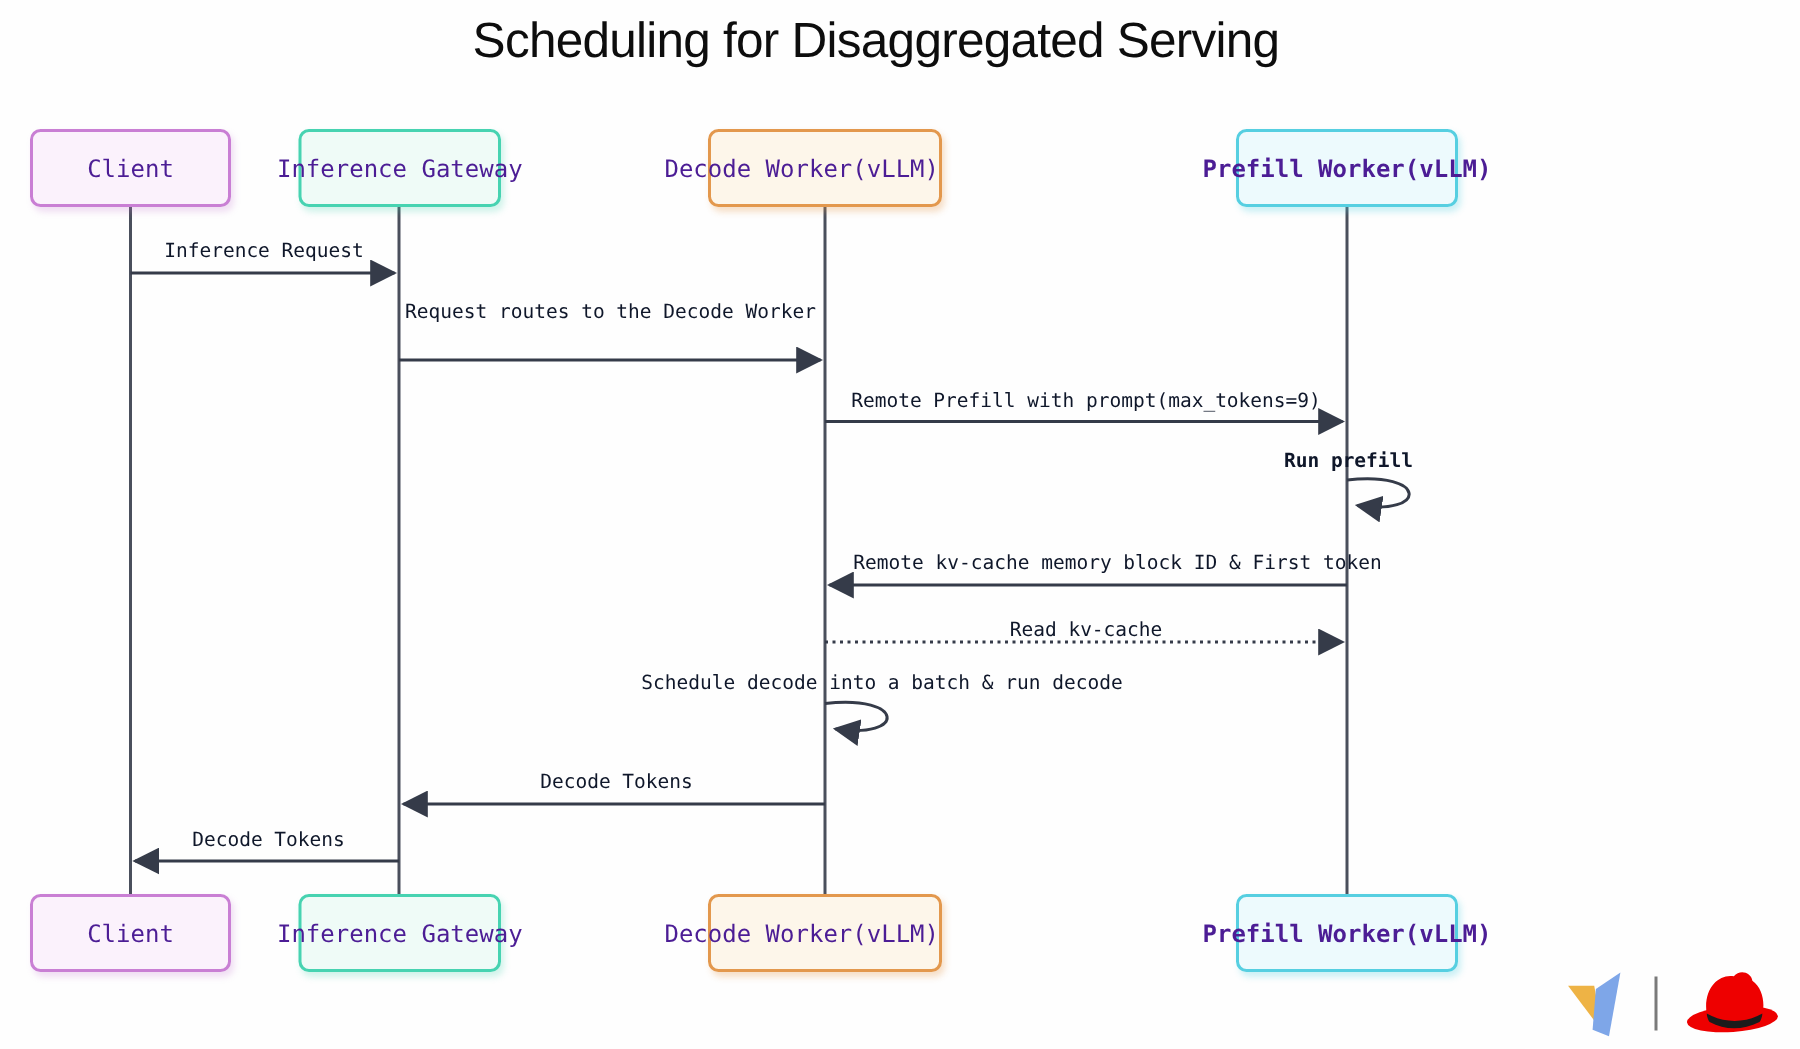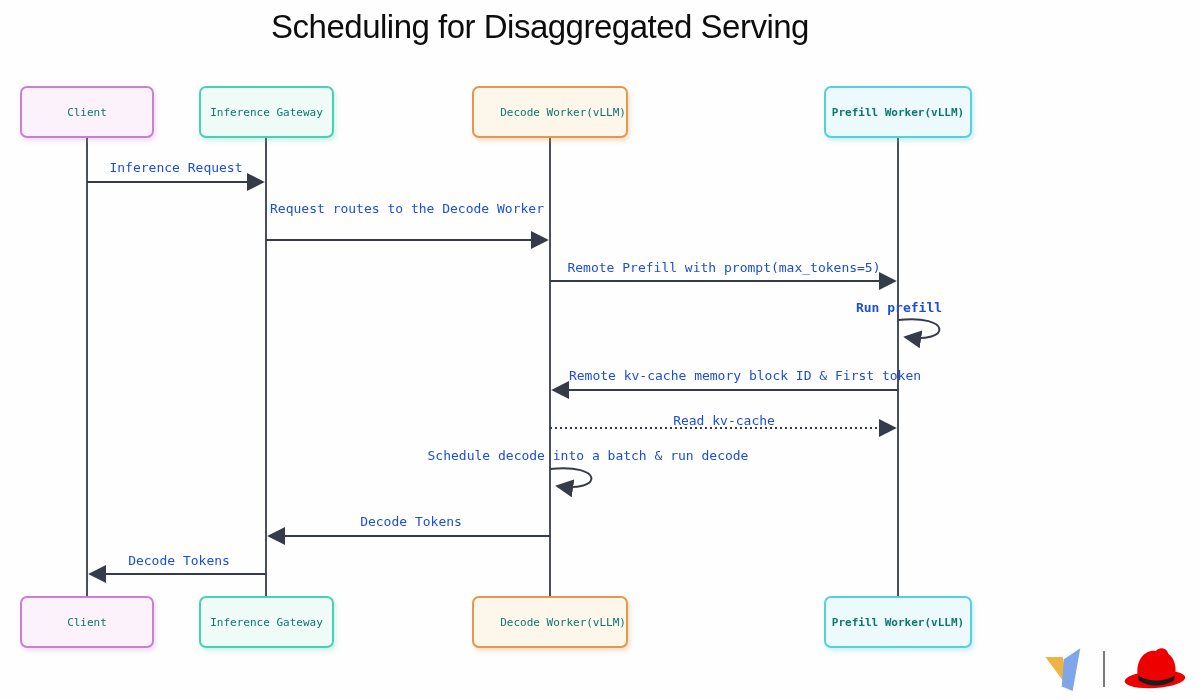--- a/index.html
+++ b/index.html
@@ -3,35 +3,35 @@
 <meta charset="utf-8">
 <style>
   html,body{margin:0;padding:0;background:#ffffff;}
   .canvas{
     position:relative;width:1200px;height:699px;background:#fefefe;overflow:hidden;
     font-family:"DejaVu Sans Mono","Liberation Mono",monospace;
   }
   .title{
     position:absolute;left:0;top:8px;width:1080px;text-align:center;
     font-family:"Liberation Sans","DejaVu Sans",sans-serif;
-    font-size:33px;font-weight:400;color:#0d0d0d;letter-spacing:-0.5px;
+    font-size:33px;font-weight:400;color:#0d0d0d;letter-spacing:-0.5px;padding-left:44px;
   }
   .svg-layer{position:absolute;left:0;top:0;width:1200px;height:699px;pointer-events:none;}
   .pbox{
     position:absolute;height:52px;border-radius:7px;border:2px solid;
     display:flex;align-items:center;justify-content:center;
-    font-size:11px;color:#0f766e;box-sizing:border-box;white-space:nowrap;
+    font-size:16px;color:#4c1d95;box-sizing:border-box;white-space:nowrap;
   }
   .pbox.client{background:#fbf2fc;border-color:#c97fd4;box-shadow:2px 3px 4px rgba(201,127,212,0.25);}
   .pbox.gateway{background:#effbf7;border-color:#47d3b1;box-shadow:2px 3px 4px rgba(71,211,177,0.25);}
   .pbox.decode{background:#fdf6ea;border-color:#e3984d;box-shadow:2px 3px 4px rgba(227,152,77,0.3);justify-content:flex-end;}
   .pbox.prefill{background:#edfafd;border-color:#56cfe1;box-shadow:2px 3px 4px rgba(86,207,225,0.3);font-weight:bold;}
   .msg{
     position:absolute;transform:translateX(-50%);text-align:center;
-    font-size:13px;color:#1d4ed8;line-height:17px;white-space:nowrap;
+    font-size:13px;color:#0f172a;line-height:17px;white-space:nowrap;
   }
   .logo{position:absolute;}
 </style>
 </head>
 <body>
 
 <div class="canvas">
 
   <div class="title">Scheduling for Disaggregated Serving</div>
 
@@ -81,21 +81,21 @@
       <span>Decode Worker(vLLM)</span>
     </div>
   <div class="pbox prefill" style="left:824px;top:596px;width:148px;">
       <span>Prefill Worker(vLLM)</span>
     </div>
 
   <div class="msg" style="left:176px;top:159px;">Inference Request</div>
   <div class="msg" style="left:407px;top:200px;">
     <span style="display:block;">Request routes to the Decode Worker</span>
   </div>
-  <div class="msg" style="left:724px;top:259px;">Remote Prefill with prompt(max_tokens=5)</div>
+  <div class="msg" style="left:724px;top:259px;">Remote Prefill with prompt(max_tokens=9)</div>
   <div class="msg" style="left:899px;top:299px;font-weight:bold;">Run prefill</div>
   <div class="msg" style="left:725px;top:367px;margin-left:20px;">Remote kv-cache memory block ID &amp; First token</div>
   <div class="msg" style="left:724px;top:412px;">Read kv-cache</div>
   <div class="msg" style="left:551px;top:447px;margin-left:37px;">Schedule decode into a batch &amp; run decode</div>
   <div class="msg" style="left:411px;top:513px;">Decode Tokens</div>
   <div class="msg" style="left:179px;top:552px;">Decode Tokens</div>
 
   <svg class="logo" style="left:1038px;top:644px;" width="54" height="48" viewBox="0 0 48 44">
     <polygon points="6,12 22,12 27,40" fill="#eeb345"></polygon>
     <polygon points="23,14 38,4 31,43 21,39" fill="#7ea6e8"></polygon>

